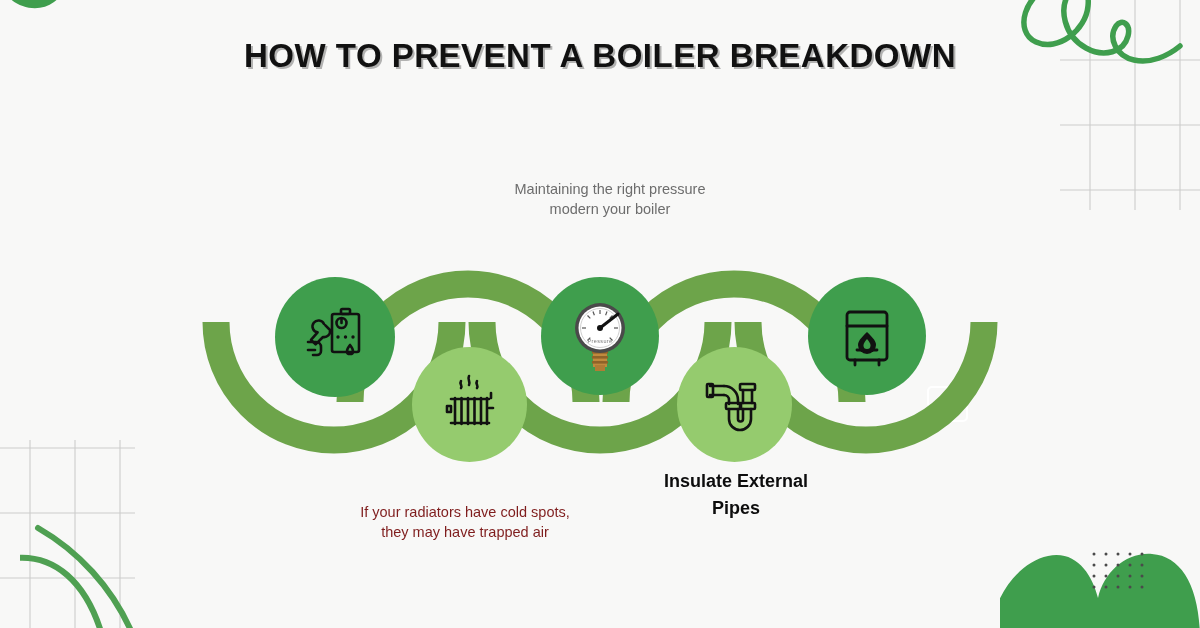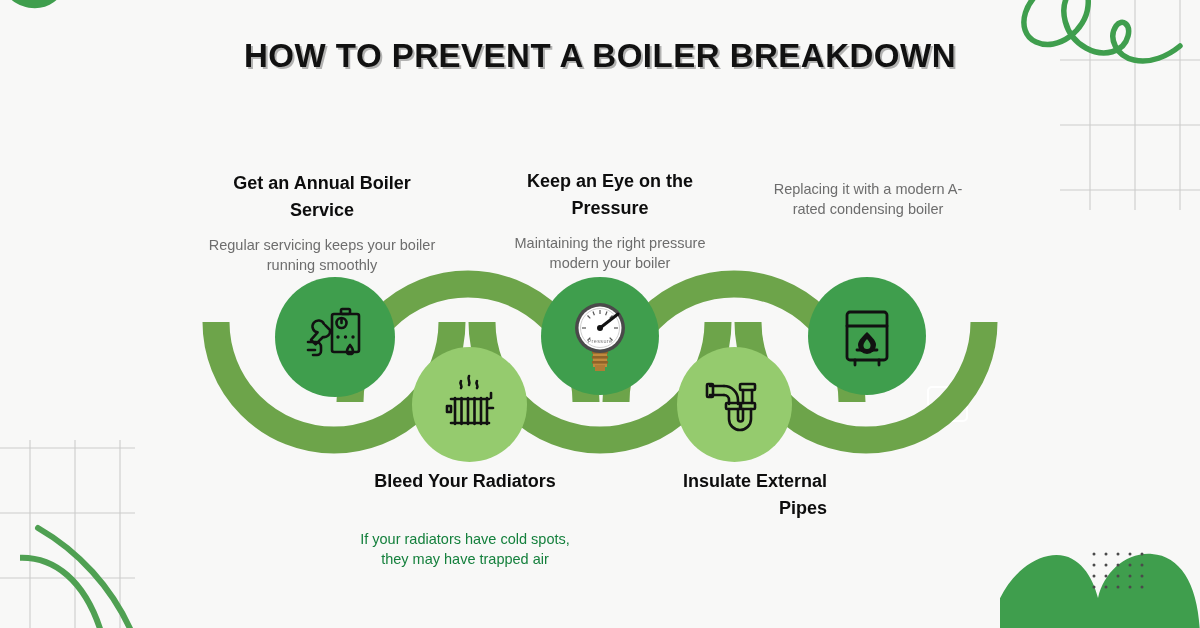--- a/index.html
+++ b/index.html
@@ -46,21 +46,21 @@
     font-weight:bold;
     line-height:27px;
     color:#0d0d0d;
   }
   .tblock p {
     margin-top:11px;
     font-size:14.5px;
     line-height:20px;
     color:#6d6d6d;
   }
-  .tblock.dark-body p { color:#15803d;margin-top:34px; }
+  .tblock.dark-body p { color:#7f1d1d;margin-top:34px; }
 </style>
 </head>
 <body>
 
 <div class="canvas">
 
   <div class="deco">
 
     <svg style="left:1060px; top:-20px;" width="160" height="230" viewBox="0 0 160 230">
       <g stroke="#cccccc" stroke-width="1.1" fill="none">
@@ -259,36 +259,29 @@
           <path d="M22 46 H42"></path>
           <path d="M20 56 v5 M44 56 v5"></path>
 
           <path d="M32 28 c 6 6 9 9 9 13 a 9 9 0 0 1 -18 0 c 0 -4 3 -7 9 -13 Z" fill="#111111" stroke="none"></path>
           <path d="M32 35 c 2.5 3 3.5 4.5 3.5 6.5 a 3.5 3.5 0 0 1 -7 0 c 0 -2 1 -3.5 3.5 -6.5 Z" fill="#3f9e4d" stroke="none"></path>
         </g>
       </svg>
     </div>
   </div>
 
-  <div class="tblock" style="left:207px; top:170px; width:230px;">
-    <h3>Get an Annual Boiler Service</h3>
-    <p>Regular servicing keeps your boiler running smoothly</p>
-  </div>
 
   <div class="tblock dark-body" style="left:350px; top:468px; width:230px;">
-    <h3>Bleed Your Radiators</h3>
     <p>If your radiators have cold spots, they may have trapped air</p>
   </div>
 
   <div class="tblock" style="left:503px; top:168px; width:214px;">
-    <h3>Keep an Eye on the Pressure</h3>
     <p>Maintaining the right pressure modern your boiler</p>
   </div>
 
-  <div class="tblock" style="left:645px; top:468px; width:182px;text-align:right;">
+  <div class="tblock" style="left:645px; top:468px; width:182px;">
     <h3>Insulate External Pipes</h3>
   </div>
 
   <div class="tblock" style="left:768px; top:168px; width:200px;">
-    <p>Replacing it with a modern A-rated condensing boiler</p>
   </div>
 
 </div>
 
 </body></html>

